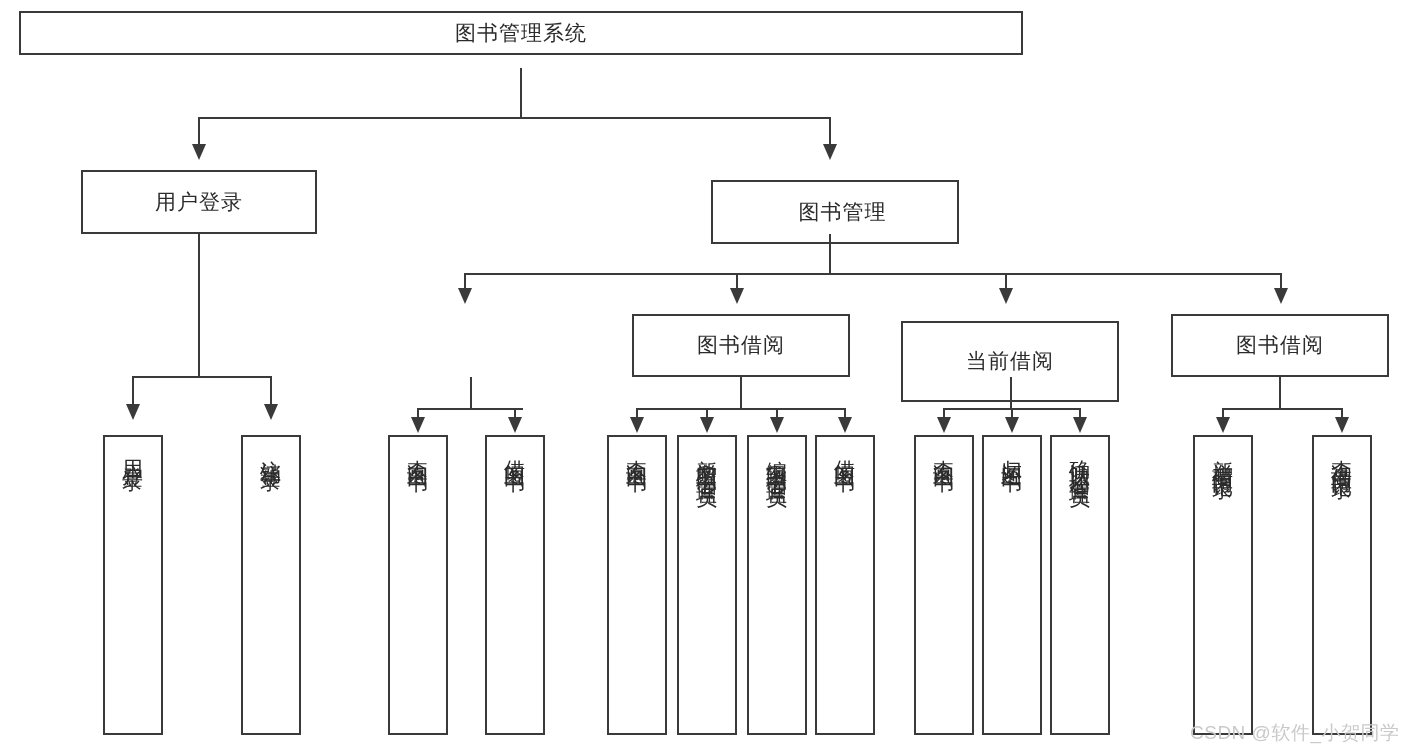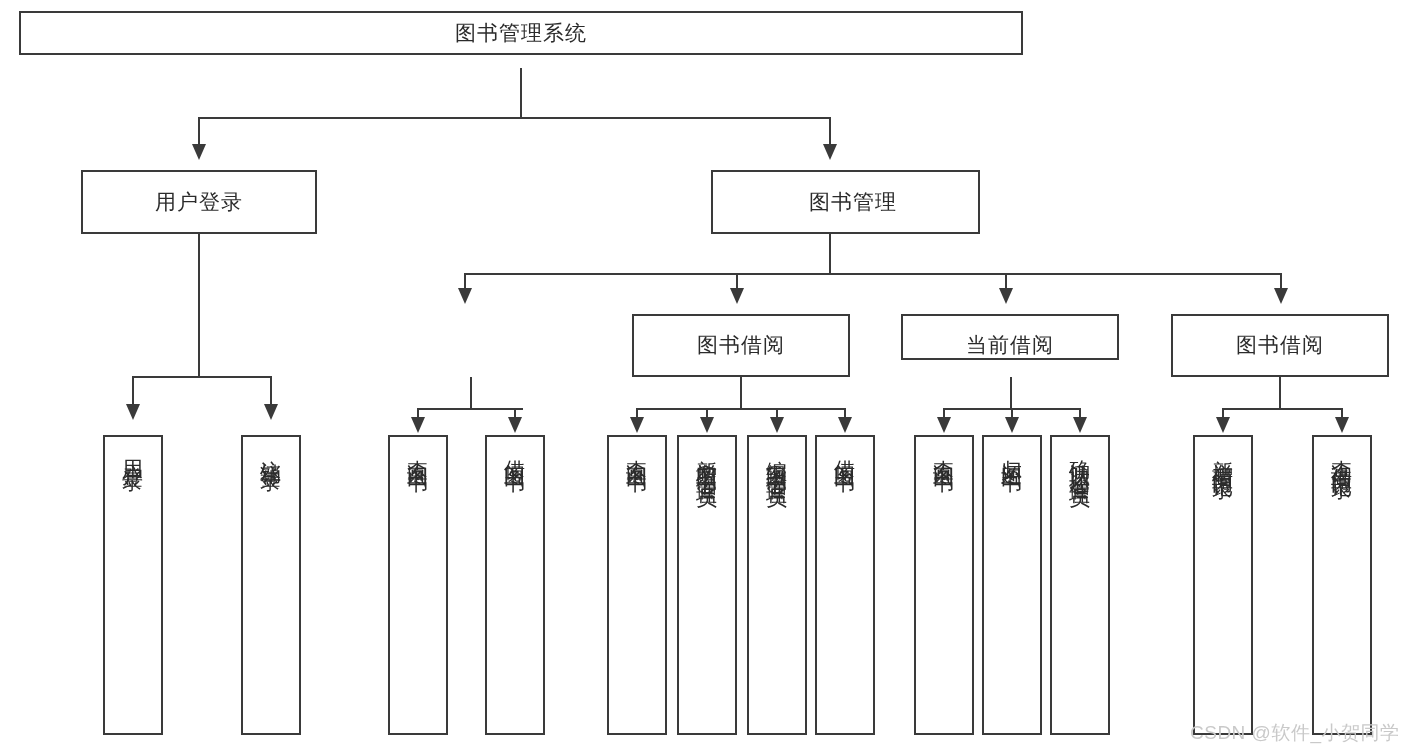--- a/index.html
+++ b/index.html
@@ -88,21 +88,21 @@
   <div class="hline" style="left:198px;top:117px;width:632px;"></div>
   <div class="vline" style="left:198px;top:117px;height:28px;"></div>
   <div class="arrow" style="left:192px;top:144px;"></div>
   <div class="vline" style="left:829px;top:117px;height:28px;"></div>
   <div class="arrow" style="left:823px;top:144px;"></div>
 
   <div class="node" style="left:81px;top:170px;width:236px;height:64px;">
     <span class="label">用户登录</span>
   </div>
 
-  <div class="node" style="left:711px;top:170px;width:269px;height:64px;padding-left:15px;">
+  <div class="node" style="left:711px;top:180px;width:248px;height:64px;padding-left:15px;">
     <span class="label">图书管理</span>
   </div>
 
   <div class="vline" style="left:198px;top:234px;height:142px;"></div>
   <div class="hline" style="left:132px;top:376px;width:138px;"></div>
   <div class="vline" style="left:132px;top:376px;height:29px;"></div>
   <div class="arrow" style="left:126px;top:404px;"></div>
   <div class="vline" style="left:270px;top:376px;height:29px;"></div>
   <div class="arrow" style="left:264px;top:404px;"></div>
 
@@ -113,21 +113,21 @@
   <div class="vline" style="left:736px;top:273px;height:16px;"></div>
   <div class="arrow" style="left:730px;top:288px;"></div>
   <div class="vline" style="left:1005px;top:273px;height:16px;"></div>
   <div class="arrow" style="left:999px;top:288px;"></div>
   <div class="vline" style="left:1280px;top:273px;height:16px;"></div>
   <div class="arrow" style="left:1274px;top:288px;"></div>
 
   <div class="node" style="left:632px;top:314px;width:218px;height:63px;">
     <span class="label">图书借阅</span>
   </div>
-  <div class="node" style="left:901px;top:314px;width:218px;height:46px;align-items:flex-end;">
+  <div class="node" style="left:901px;top:321px;width:218px;height:81px;">
     <span class="label">当前借阅</span>
   </div>
   <div class="node" style="left:1171px;top:314px;width:218px;height:63px;">
     <span class="label">图书借阅</span>
   </div>
 
   <div class="vline" style="left:470px;top:377px;height:31px;"></div>
   <div class="hline" style="left:417px;top:408px;width:106px;"></div>
   <div class="vline" style="left:417px;top:408px;height:10px;"></div>
   <div class="arrow" style="left:411px;top:417px;"></div>

